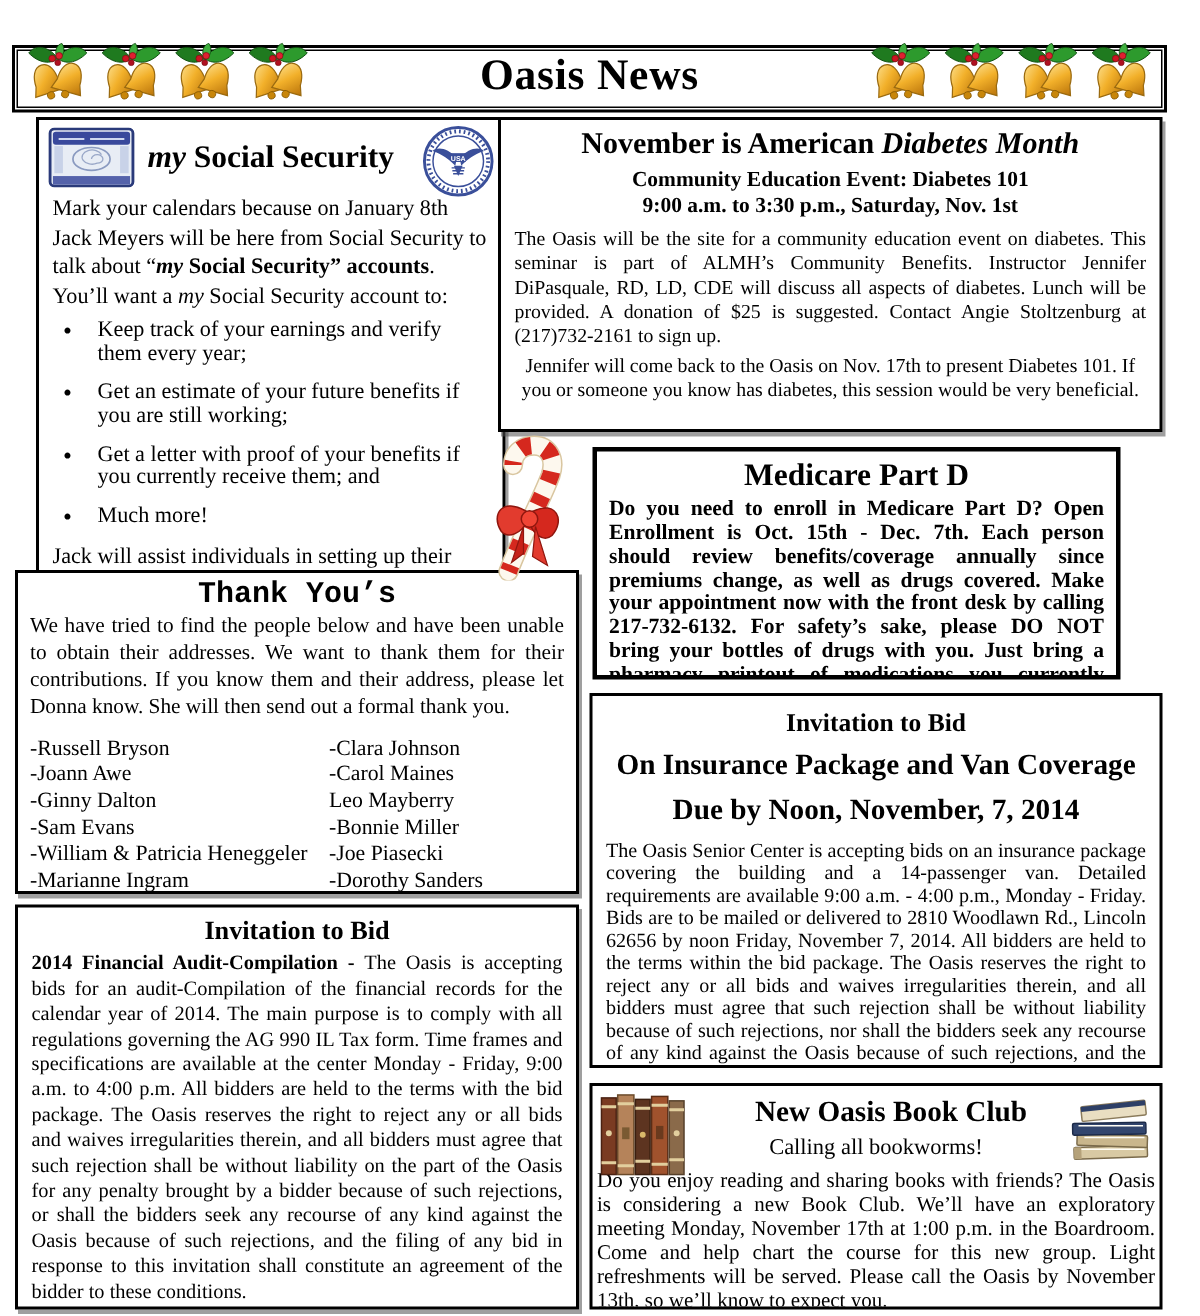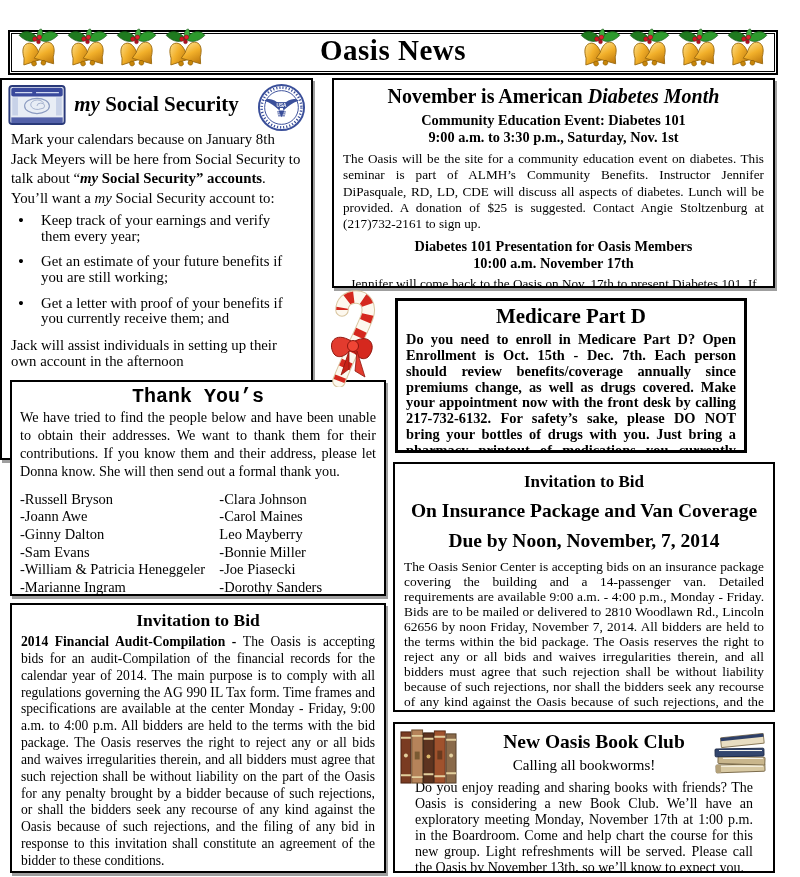--- a/index.html
+++ b/index.html
@@ -19,21 +19,21 @@
   #header{position:absolute;left:8px;top:30px;width:766px;height:41px;border:2px solid #000;background:#fff;}
   #header .inner{position:absolute;left:1px;top:1px;right:1px;bottom:1px;border:1px solid #000;}
   #header .title{position:absolute;left:0;right:0;top:0;bottom:0;text-align:center;
                  font-weight:bold;font-size:29px;line-height:37px;letter-spacing:.5px;}
   .bellrow{position:absolute;top:-4px;display:flex;gap:2px;z-index:3;}
   #bells-left{left:5px;} #bells-right{right:5px;}
   .bells{width:47px;height:46px;display:inline-block;}
   .bells svg{width:47px;height:46px;}
 
   
-  #ss-box{left:0;top:78px;width:313px;height:382px;border-width:2px;}
+  #ss-box{left:24px;top:78px;width:313px;height:382px;border-width:2px;}
   #ss-box .head{position:relative;height:46px;}
   #ss-card{position:absolute;left:6px;top:5px;}
   #ss-seal{position:absolute;right:5px;top:3px;}
   #ss-title{text-align:center;font-size:21px;padding-top:12px;}
   #ss-body{padding:2px 9px 0 9px;font-size:14.8px;}
   #ss-intro{line-height:1.32;margin:2px 0 5px 0;}
   #ss-list{list-style:none;margin:0;padding:0;line-height:1.06;}
   #ss-list li{position:relative;padding-left:30px;margin-bottom:10px;}
   #ss-list li::before{content:"\2022";position:absolute;left:7px;top:-1px;font-size:17px;}
   #ss-footer{margin-top:11px;line-height:1.06;}
@@ -68,21 +68,21 @@
 
   
   #aud-box{left:10px;top:603px;width:376px;height:270px;}
   #aud-title{font-size:17.5px;font-weight:bold;padding-top:5px;}
   #aud-body{font-size:13.6px;line-height:1.24;padding:0 9px;margin-top:3px;}
 
   
   #bc-box{left:393px;top:722px;width:382px;height:151px;}
   #bc-title{font-size:19.5px;font-weight:bold;margin-top:7px;padding-left:20px;}
   #bc-sub{font-size:15px;margin-top:4px;}
-  #bc-body{font-size:14px;line-height:1.15;padding:0 20px;margin-top:6px;}
+  #bc-body{font-size:14px;line-height:1.15;padding:0 3px;margin-top:6px;}
   #bc-spines{position:absolute;left:5px;top:4px;}
   #bc-stack{position:absolute;right:5px;top:7px;}
 
   #candycane{position:absolute;left:321px;top:289px;width:76px;height:98px;z-index:4;}
   #svgdefs{position:absolute;width:0;height:0;overflow:hidden;}
 </style>
 </head>
 <body>
 
 <svg id="svgdefs" aria-hidden="true">
@@ -174,36 +174,33 @@
           <path d="M20.5 29.5 h9 M21 31.5 h8 M21.5 33.5 h7" stroke="#3a4f9a" stroke-width="1"></path>
         </svg>
       </span>
     </div>
     <div id="ss-body">
       <p id="ss-intro"><span class="seg-n">Mark your calendars because on January 8th Jack Meyers will be here from Social Security to talk about “</span><span class="seg-bi">my</span><span class="seg-b"> Social Security” accounts</span><span class="seg-n">.  You’ll want a </span><span class="seg-i">my</span><span class="seg-n"> Social Security account to:</span></p>
       <ul id="ss-list">
           <li>Keep track of your earnings and verify them every year;</li>
           <li>Get an estimate of your future benefits if you are still working;</li>
           <li>Get a letter with proof of your benefits if you currently receive them; and</li>
+          <li>Much more!</li>
         </ul>
       <p id="ss-footer">Jack will assist individuals in setting up their own account in the afternoon</p>
     </div>
   </div>
 
   <div id="diab-box" class="box shadow">
     <h2 id="diab-title" class="center"><span class="seg-b">November is American </span><span class="seg-bi">Diabetes Month</span></h2>
     <div id="diab-sub1" class="diab-sub center">
       <div>Community Education Event:  Diabetes 101</div>
       <div>9:00 a.m. to 3:30 p.m., Saturday, Nov. 1st</div>
     </div>
     <p id="diab-body" class="justify">The Oasis will be the site for a community education event on diabetes.  This seminar is part of ALMH’s Community Benefits.  Instructor Jennifer DiPasquale, RD, LD, CDE will discuss all aspects of diabetes.  Lunch will be provided.  A donation of $25 is suggested.  Contact Angie Stoltzenburg at (217)732-2161 to sign up.</p>
-    <div id="diab-sub2" class="diab-sub center">
-      <div>Diabetes 101 Presentation for Oasis Members</div>
-      <div>10:00 a.m. November 17th</div>
-    </div>
     <p id="diab-body2" class="center">Jennifer will come back to the Oasis on Nov. 17th to present Diabetes 101.  If you or someone you know has diabetes, this session would be very beneficial.</p>
   </div>
 
   <div id="med-box" class="box">
     <h2 id="med-title" class="center">Medicare Part D</h2>
     <p id="med-body" class="justify">Do you need to enroll in Medicare Part D?  Open Enrollment is Oct. 15th - Dec. 7th.  Each person should review benefits/coverage annually since premiums change, as well as drugs covered.  Make your appointment now with the front desk by calling 217-732-6132.  For safety’s sake, please DO NOT bring your bottles of drugs with you.  Just bring a pharmacy printout of  medications you currently take.</p>
   </div>
 
   <span id="candycane">
     <svg width="76" height="98" viewBox="0 0 76 98">

